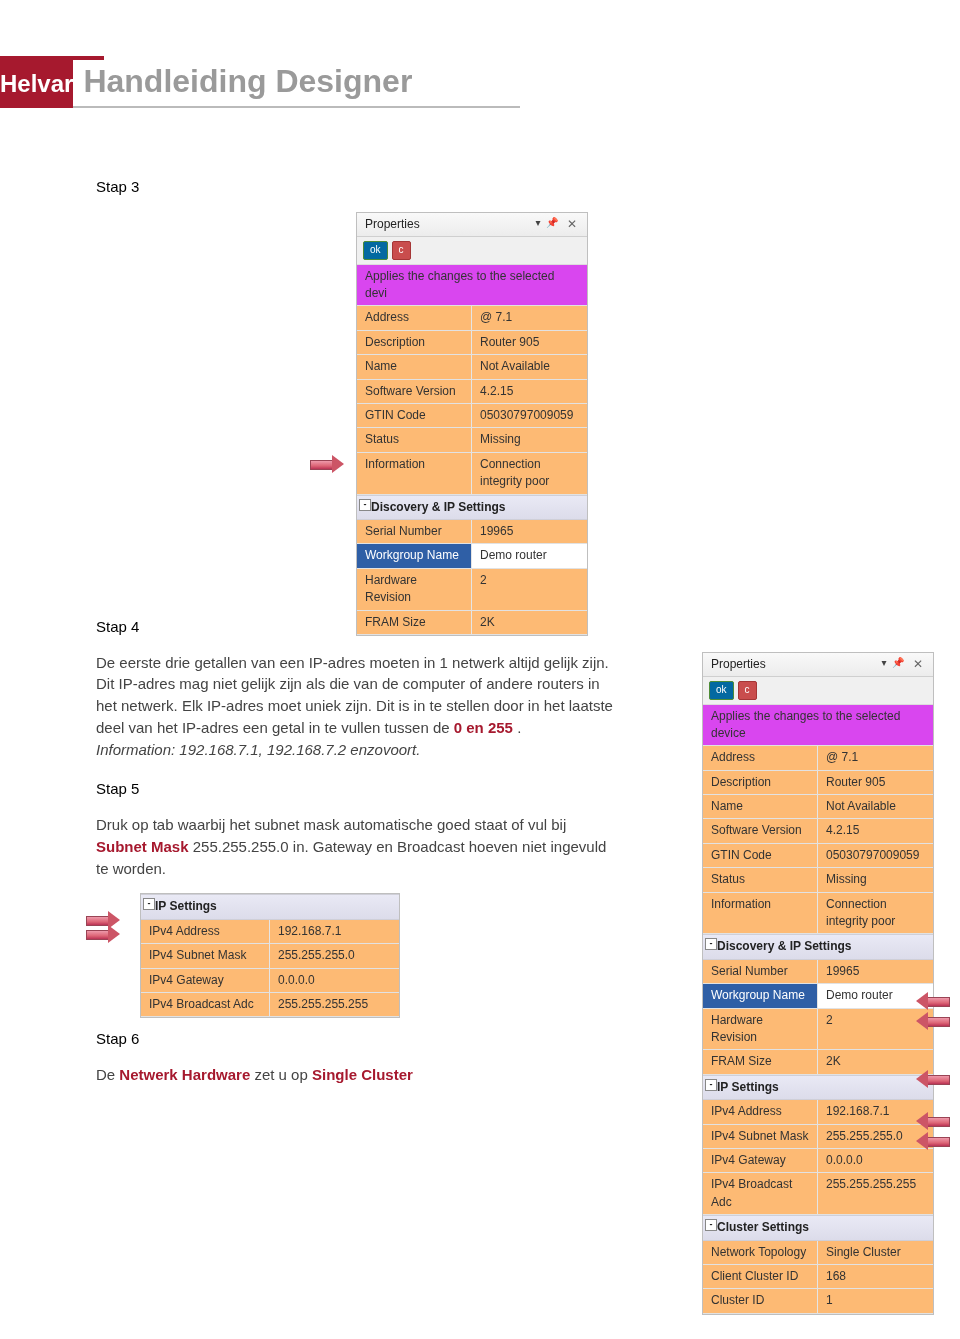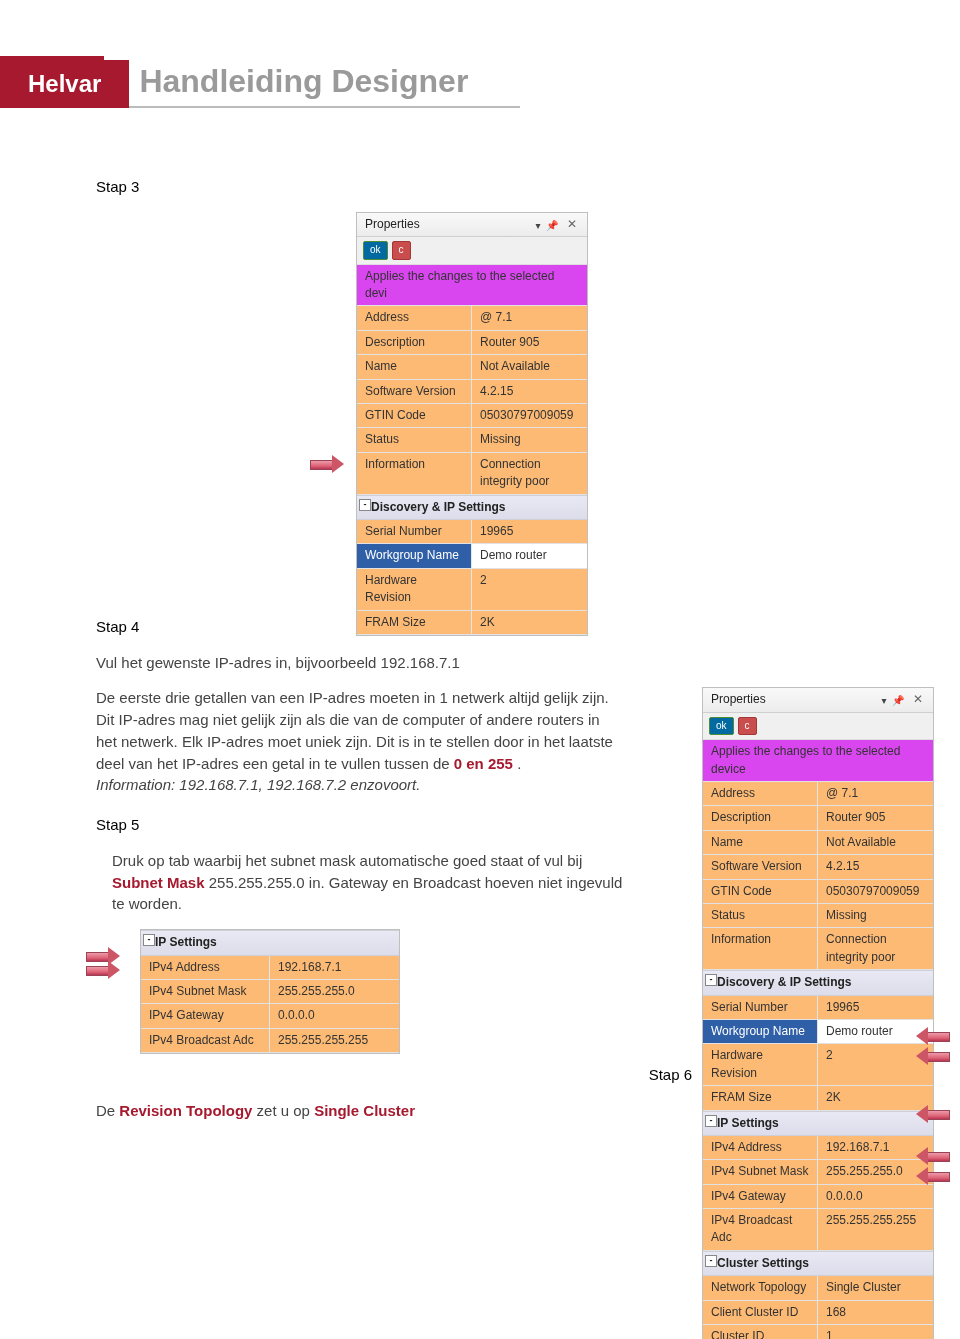--- a/index.html
+++ b/index.html
@@ -1,28 +1,28 @@
 <!DOCTYPE html>
 <html><head>
 <meta charset="utf-8">
 <style>
   html, body { margin:0; padding:0; background:#fff; font-family: Arial, Helvetica, sans-serif; color:#333; }
   .page { width:960px; min-height:1339px; margin:0 auto; position:relative; box-sizing:border-box; }
   .header { display:flex; align-items:flex-end; padding-top:12px; }
-  .logo { background:#b08; background:#a6192e; color:#fff; font-weight:bold; font-size:24px; padding:10px 28px;margin-top:48px; }
+  .logo { background:#b08; background:#a6192e; color:#fff; font-weight:bold; font-size:24px; padding:10px 0;margin-top:48px; }
   .title { color:#9a9a9a; font-size:32px; font-weight:600; padding:4px 0 6px 10px; flex:1; border-bottom:2px solid #bbb; margin-right:440px; }
   .title-underline-red { height:4px; background:#a6192e; width:104px; position:absolute; top:56px; left:0; }
   .content { padding: 50px 96px 0 96px; font-size:15px; line-height:1.45; color:#444; }
   .step-label { font-size:15px; color:#000000; margin: 18px 0 14px 0; }
   .body-p { margin: 0 0 14px 0; max-width: 640px; }
   .bold-red { color:#a6192e; font-weight:bold; }
   .italic { font-style: italic; }
 
   .panel { border:1px solid #bfbfbf; background:#f4f4f4; font-size:12px; color:#222; }
-  .panel-title { background: linear-gradient(#f9f9f9,#ececec); padding:3px 8px; display:flex; align-items:flex-end; gap:6px; border-bottom:1px solid #cfcfcf; position:relative; }
+  .panel-title { background: linear-gradient(#f9f9f9,#ececec); padding:3px 8px; display:flex; align-items:flex-start; gap:6px; border-bottom:1px solid #cfcfcf; position:relative; }
   .panel-title .caret { margin-left:auto; font-size:10px; color:#444; }
   .panel-title .pin { font-size:10px; color:#555; }
   .panel-title .x { font-size:12px; color:#666; padding:0 2px; }
   .btn-row { display:flex; gap:4px; padding:4px 6px; background:#f0f0f0; border-bottom:1px solid #ddd; }
   .tinybtn { padding:1px 6px; font-size:10px; border:1px solid; border-radius:2px; color:#fff; }
   .ok { background:#0369a1; border-color:#4e8c36; }
   .cancel { background:#c94d4d; border-color:#a53636; }
   .sect { background:#eef; background: linear-gradient(#e9e9f5,#dcdcea); font-weight:bold; padding:3px 8px; border-top:1px solid #cfcfd8; border-bottom:1px solid #cfcfd8; position:relative; }
   .sect .toggle { position:absolute; left:2px; top:3px; width:10px; height:10px; border:1px solid #888; background:#fff; font-size:9px; line-height:9px; text-align:center; }
   .sect-inner { padding-left: 6px; }
@@ -125,21 +125,20 @@
               <div class="v">2K</div>
             </div>
         </div>
       </div>
       <div style="position:absolute; left:-46px; top:243px;">
           <div class="arrow-right"></div>
         </div>
     </div>
 
     <div class="step-label" style="margin-top: -30px;">Stap 4</div>
-    <p class="body-p">Vul het gewenste IP-adres in, bijvoorbeeld 192.168.7.1</p>
 
     <div style="float:right; width:232px; margin: 0 -70px 10px 10px; position:relative;">
       <div class="panel">
         <div class="panel-title">
           <span>Properties</span>
           <span class="caret">▾</span>
           <span class="pin">📌</span>
           <span class="x">✕</span>
         </div>
         <div class="btn-row">
@@ -257,21 +256,21 @@
     </div>
 
     <p class="body-p" style="max-width:520px;">
       <span>De eerste drie getallen van een IP-adres moeten in 1 netwerk altijd gelijk zijn. Dit IP-adres mag niet gelijk zijn als die van de computer of andere routers in het netwerk. Elk IP-adres moet uniek zijn. Dit is in te stellen door in het laatste deel van het IP-adres een getal in te vullen tussen de </span>
       <span class="bold-red">0 en 255</span>
       <span>.</span><br>
       <span class="italic">Information: 192.168.7.1, 192.168.7.2 enzovoort.</span>
     </p>
 
     <div class="step-label">Stap 5</div>
-    <p class="body-p" style="max-width:520px;margin-left:16px;">
+    <p class="body-p" style="max-width:520px;">
       <span>Druk op tab waarbij het subnet mask automatische goed staat of vul bij </span>
       <span class="bold-red">Subnet Mask</span>
       <span> 255.255.255.0 in. Gateway en Broadcast hoeven niet ingevuld te worden.</span>
     </p>
 
     <div style="position:relative; margin: 6px 0 10px 44px; width:260px;">
       <div class="panel">
         <div class="sect"><span class="toggle">-</span><span class="sect-inner">IP Settings</span></div>
         <div>
           <div class="row">
@@ -291,24 +290,24 @@
               <div class="v">255.255.255.255</div>
             </div>
         </div>
       </div>
       <div class="dbl-arrow-right" style="position:absolute; left:-54px; top:18px; height:34px;">
         <div class="arrow-right a1"></div>
         <div class="arrow-right a2"></div>
       </div>
     </div>
 
-    <div class="step-label" style="margin-top:4px;text-align:right;">Stap 6</div>
+    <div class="step-label" style="margin-top:4px;">Stap 6</div>
     <p class="body-p">
       <span>De </span>
-      <span class="bold-red">Revision Topology</span>
+      <span class="bold-red">Netwerk Hardware</span>
       <span> zet u op </span>
       <span class="bold-red">Single Cluster</span>
     </p>
 
     <div style="clear:both;"></div>
   </div>
 
 </div>
 
 </body></html>

